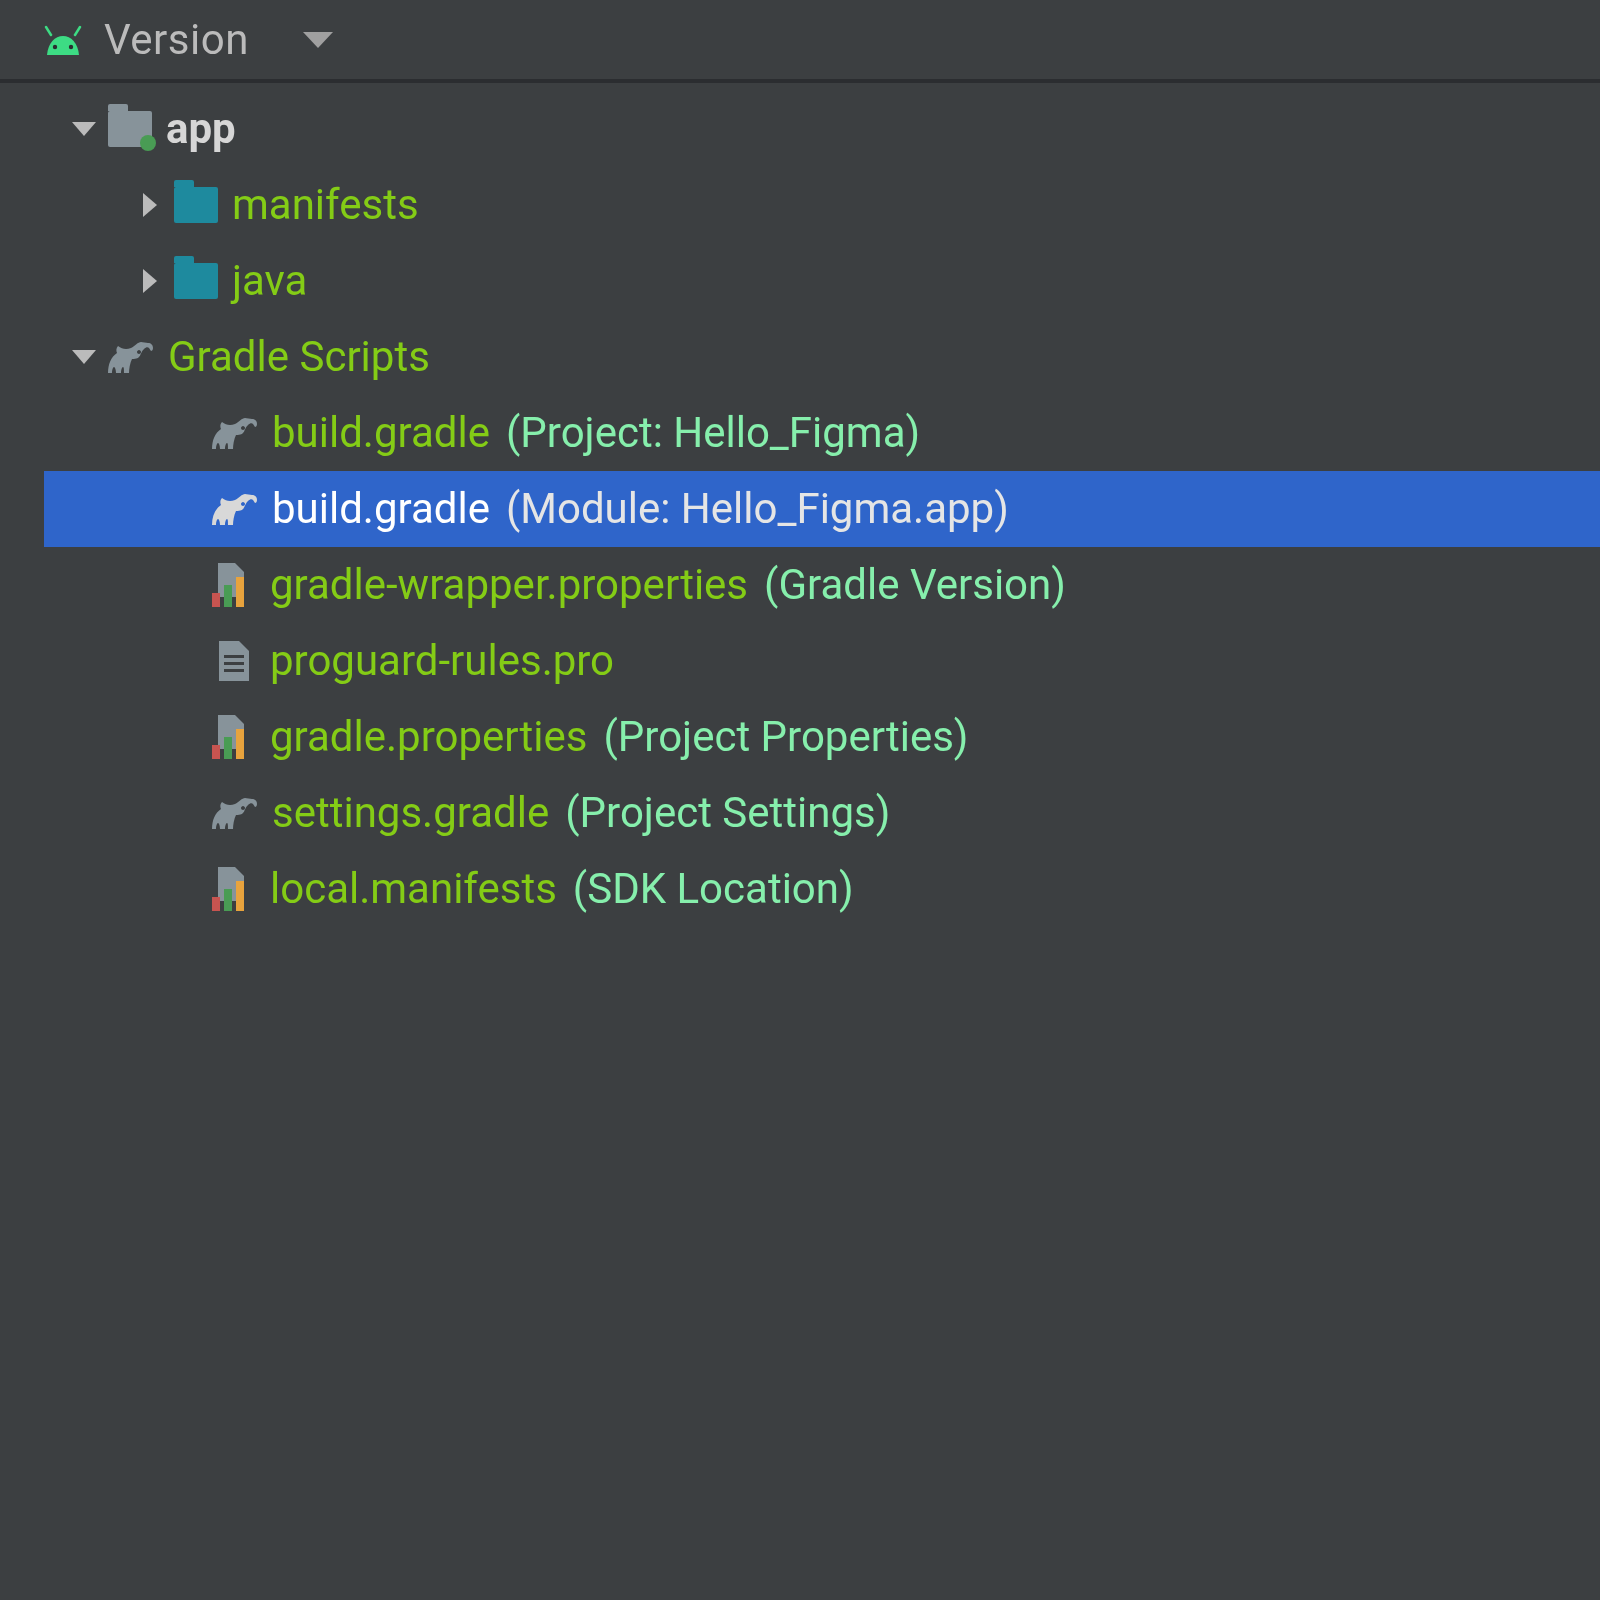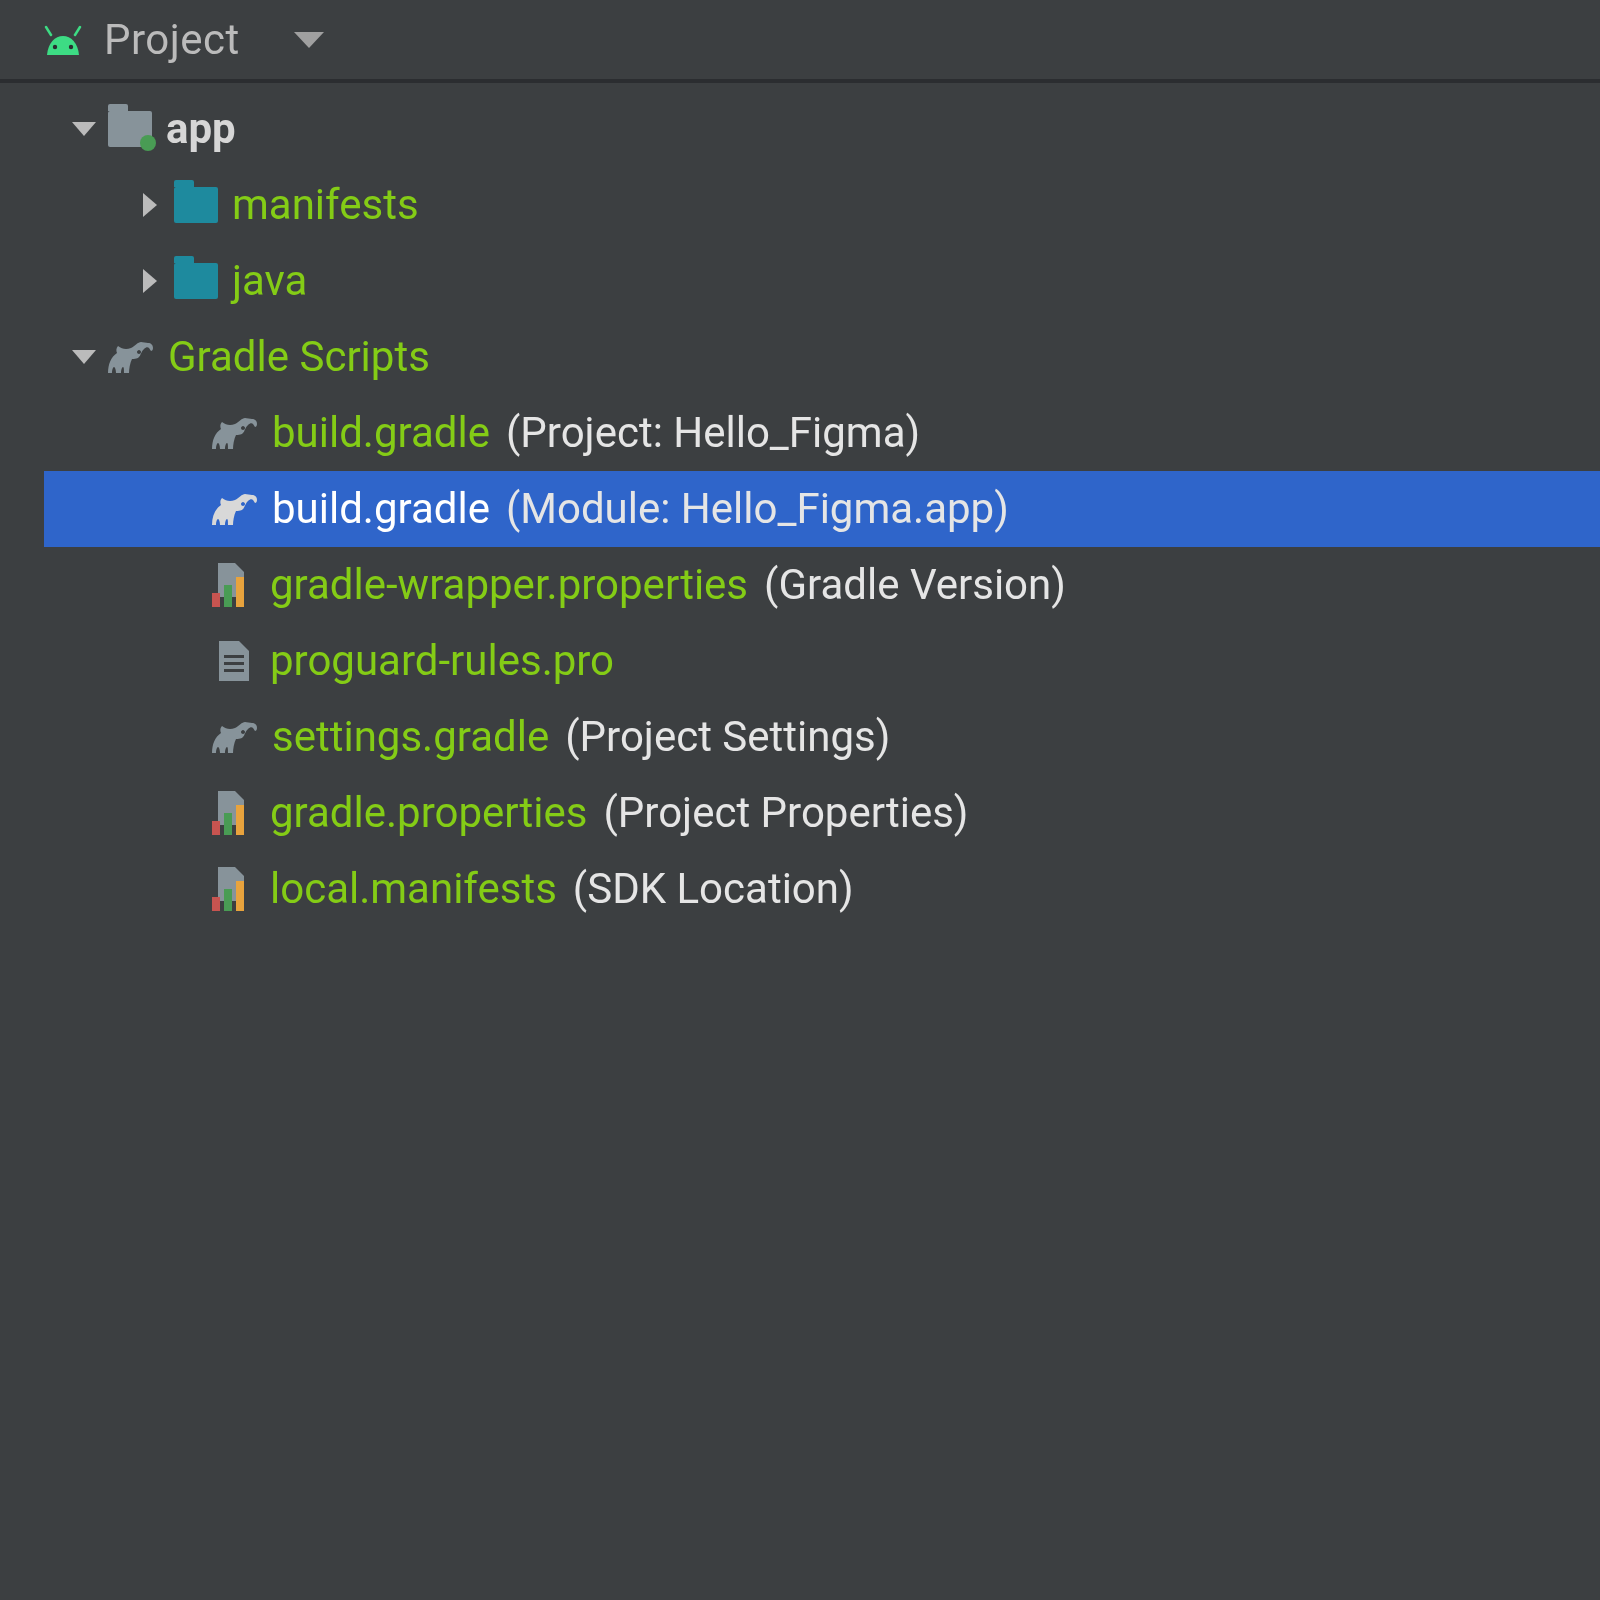--- a/index.html
+++ b/index.html
@@ -14,21 +14,21 @@
   .row.selected .hint{color:#e5e5e5;}
   .chev{width:28px;display:inline-flex;justify-content:center;color:#a0a0a0;font-size:34px;margin-right:10px;}
   .chev.down::before{content:"";display:inline-block;width:0;height:0;border-left:12px solid transparent;border-right:12px solid transparent;border-top:14px solid #bbbbbb;vertical-align:middle;}
   .chev.right::before{content:"";display:inline-block;width:0;height:0;border-top:12px solid transparent;border-bottom:12px solid transparent;border-left:14px solid #bbbbbb;vertical-align:middle;}
   .spacer0{width:26px;display:inline-block;}
   .spacer1{width:92px;display:inline-block;}
   .spacer2{width:168px;display:inline-block;}
   .icon{width:44px;height:44px;display:inline-flex;align-items:center;justify-content:center;margin-right:14px;}
   .label{color:#84cc16;font-weight:400;}
   .label.bold{font-weight:700;color:#d6d6d6;}
-  .hint{color:#e5e5e5;margin-left:16px;font-weight:400;}
+  .hint{color:#86efac;margin-left:16px;font-weight:400;}
   
   .folder{width:44px;height:36px;background:#87939a;position:relative;border-radius:2px;}
   .folder::before{content:"";position:absolute;top:-7px;left:0;width:20px;height:7px;background:#87939a;border-radius:2px 2px 0 0;}
   .folder.module::after{content:"";position:absolute;right:-4px;bottom:-4px;width:16px;height:16px;background:#499c54;border-radius:50%;}
   .folder.teal{background:#1e8a9e;}
   .folder.teal::before{background:#1e8a9e;}
   .folder.res{background:#87939a;}
   .folder.res::before{background:#87939a;}
   .res-bars{position:absolute;right:-2px;bottom:-3px;width:18px;height:20px;display:flex;align-items:flex-end;gap:3px;}
   .res-bars span{display:block;width:5px;background:#e8a33d;}
@@ -55,21 +55,21 @@
 <div class="toolbar">
   <span class="android-icon">
     <svg width="46" height="30" viewBox="0 0 46 30">
       <path fill="#3ddc84" d="M7 30c1-12 8-19 16-19s15 7 16 19H7z"></path>
       <circle cx="15" cy="22" r="2.2" fill="#2b2d30"></circle>
       <circle cx="31" cy="22" r="2.2" fill="#2b2d30"></circle>
       <line x1="11" y1="10" x2="6" y2="2" stroke="#3ddc84" stroke-width="2.5" stroke-linecap="round"></line>
       <line x1="35" y1="10" x2="40" y2="2" stroke="#3ddc84" stroke-width="2.5" stroke-linecap="round"></line>
     </svg>
   </span>
-  <span class="toolbar-label">Project</span>
+  <span class="toolbar-label">Version</span>
   <span class="dd-arrow"></span>
 </div>
 
 <div class="tree">
 
   <div class="row">
     <span class="spacer0"></span>
     <span class="chev down"></span>
     <span class="icon">
         <span class="folder module"></span>
@@ -145,42 +145,42 @@
       </div>
       <div class="row">
         <span class="spacer2"></span>
         <span class="icon">
           <span class="txtfile"></span>
         </span>
         <span class="label">proguard-rules.pro</span>
       </div>
       <div class="row">
         <span class="spacer2"></span>
-        <span class="icon elephant">
-          <svg viewBox="0 0 46 36">
-            <path fill="#87939a" d="M40 4c3 0 5 2 5 5 0 2-1 3-2 3l-2-3c-1-1-3-1-5 1-5 5-2 10-12 10-2 4-3 10-3 14h-5c0-3 0-6-1-6s-2 3-2 6H8c0-3-1-6-2-6s-2 3-2 6H0c0-9 3-16 9-20-1-2-1-5 1-7 4 3 8 4 13 2 4-2 7-6 10-6 2 0 5 1 7 1zM31 15c1 0 2-1 2-2s-1-2-2-2-2 1-2 2 1 2 2 2z"></path>
-          </svg>
-        </span>
-        <span class="label">settings.gradle</span>
-        <span class="hint">(Project Settings)</span>
-      </div>
-      <div class="row">
-        <span class="spacer2"></span>
         <span class="icon">
           <span class="props-icon">
             <span class="props-page"></span>
             <span class="props-bars">
               <span></span>
               <span></span>
               <span></span>
             </span>
           </span>
         </span>
         <span class="label">gradle.properties</span>
         <span class="hint">(Project Properties)</span>
+      </div>
+      <div class="row">
+        <span class="spacer2"></span>
+        <span class="icon elephant">
+          <svg viewBox="0 0 46 36">
+            <path fill="#87939a" d="M40 4c3 0 5 2 5 5 0 2-1 3-2 3l-2-3c-1-1-3-1-5 1-5 5-2 10-12 10-2 4-3 10-3 14h-5c0-3 0-6-1-6s-2 3-2 6H8c0-3-1-6-2-6s-2 3-2 6H0c0-9 3-16 9-20-1-2-1-5 1-7 4 3 8 4 13 2 4-2 7-6 10-6 2 0 5 1 7 1zM31 15c1 0 2-1 2-2s-1-2-2-2-2 1-2 2 1 2 2 2z"></path>
+          </svg>
+        </span>
+        <span class="label">settings.gradle</span>
+        <span class="hint">(Project Settings)</span>
       </div>
       <div class="row">
         <span class="spacer2"></span>
         <span class="icon">
           <span class="props-icon">
             <span class="props-page"></span>
             <span class="props-bars">
               <span></span>
               <span></span>
               <span></span>

